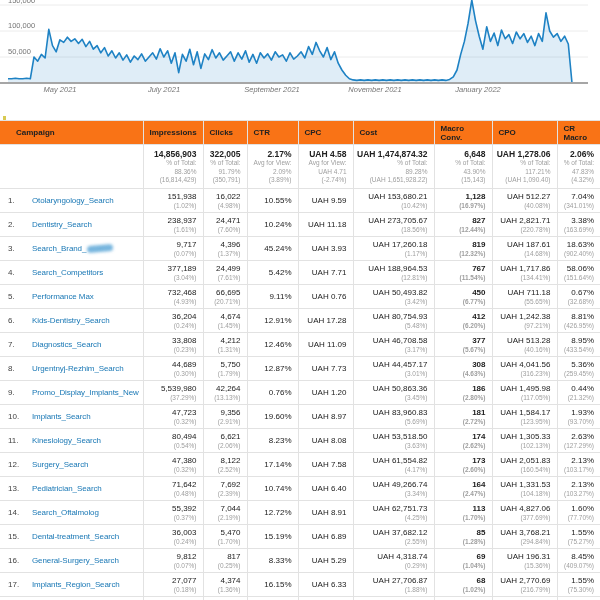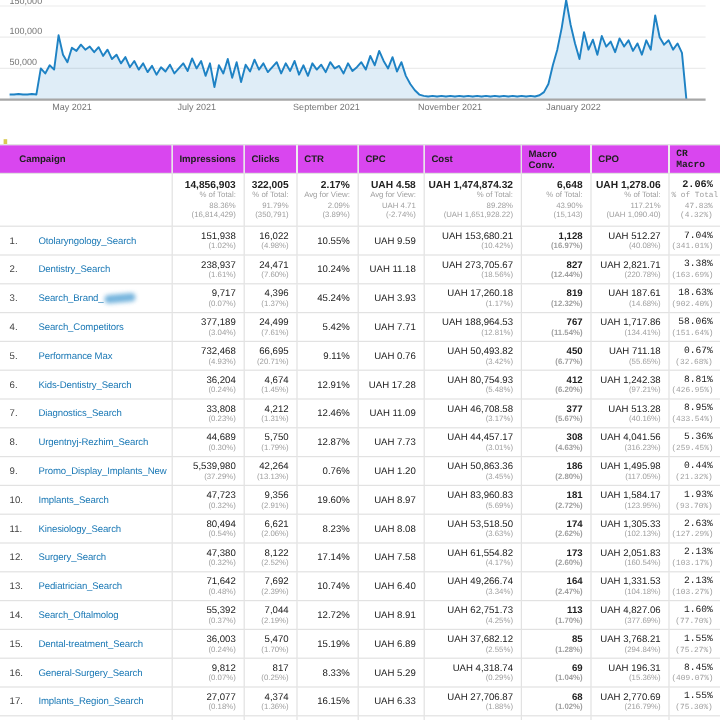--- a/index.html
+++ b/index.html
@@ -6,33 +6,33 @@
   html,body { width:600px; height:600px; overflow:hidden; background:#fff;
     font-family:"Liberation Sans", sans-serif; }
   .page { width:600px; height:600px; position:relative; }
 
   
   .chart-panel { position:relative; width:600px; height:94px; }
   .chart-panel svg { display:block; }
   .ylab { position:absolute; left:8px; font-size:7.5px; color:#757575; background:rgba(255,255,255,0); }
   .y150 { top:-4px; } .y100 { top:21px; } .y50 { top:47px; }
   .xlab { position:absolute; top:85px; font-size:7.5px; color:#757575;
-    transform:translateX(-50%); white-space:nowrap; }
+    transform:translateX(-50%); white-space:nowrap;font-style:italic; }
 
   .gap { height:26px; position:relative; }
   .artifact { position:absolute; left:3px; top:22px; width:3px; height:4px; background:#d8ca52; }
 
   
   table { width:600px; border-collapse:collapse; table-layout:fixed; }
   td, th { border:1px solid #e2e2e2; overflow:hidden; }
   td:first-child, th:first-child { border-left:none; }
-  td:last-child, th:last-child { border-right:none;font-family:Liberation Mono, monospace; }
+  td:last-child, th:last-child { border-right:none; }
 
   thead th { height:24px; font-size:8px; font-weight:bold; color:#212121;
-    text-align:left; padding:0 4px 0 6px; background:#d946ef; vertical-align:middle; }
+    text-align:left; padding:0 4px 0 6px; background:#f97316; vertical-align:middle; }
   thead th.camp { padding-left:16px; }
 
   tr.totals td { height:44px; vertical-align:top; text-align:right; padding:4px 6px 2px 2px; }
   .t-main { font-size:8.5px; font-weight:bold; color:#212121; line-height:10px; white-space:nowrap; }
   .t-sub  { font-size:6.5px; color:#9e9e9e; line-height:8.5px; white-space:nowrap; }
 
   tr.datarow td { height:24px; vertical-align:middle; text-align:right; padding:2px 6px 2px 2px; }
   tr.datarow td.camp-cell { text-align:left; padding:0 2px 0 8px; }
   .camp-wrap { display:flex; align-items:center; }
   .row-num { width:16px; text-align:left; font-size:8px; color:#424242; flex:0 0 auto; margin-right:8px; }

